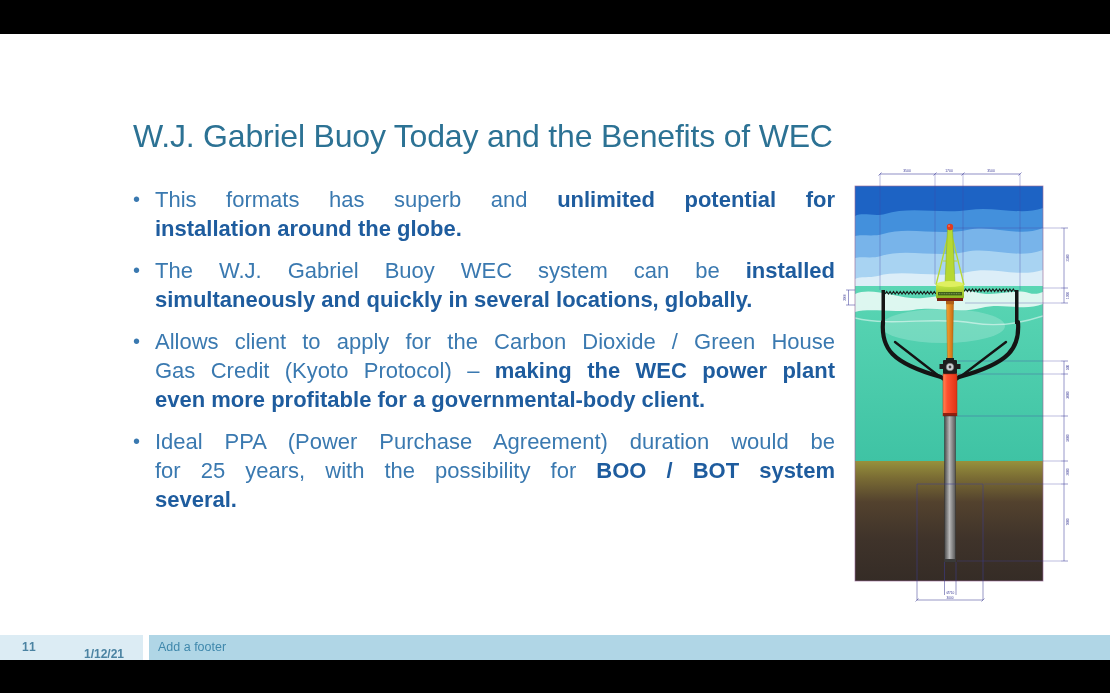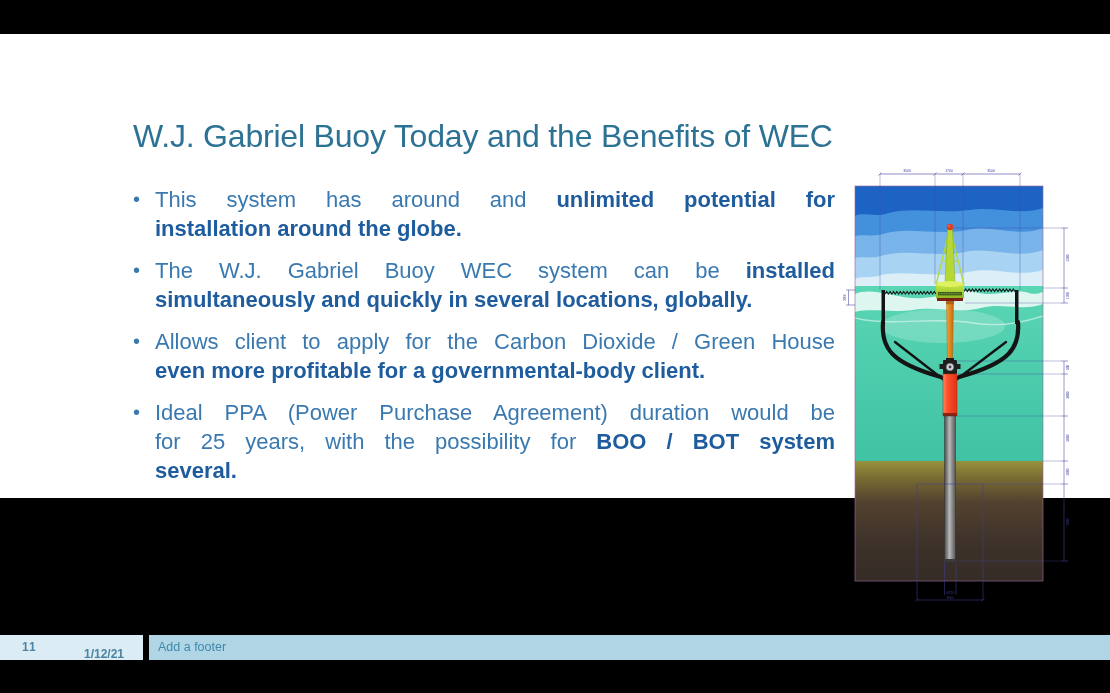--- a/index.html
+++ b/index.html
@@ -1,21 +1,21 @@
 <!DOCTYPE html>
 <html style="--title: #2c7294; --body: #3a79b0; --body_bold: #1e5c9e; --footer_bg_left: #dcecf4; --footer_bg_main: #b0d6e6; --footer_text: #3f88ac; --footer_meta: #4b83a2;"><head>
 <meta charset="utf-8">
 <style>
   * { margin:0; padding:0; box-sizing:border-box; }
   body { background:#000; font-family:"Liberation Sans", sans-serif; }
   .viewport { position:relative; width:1110px; height:693px; background:#000; overflow:hidden; }
   .letterbox { position:absolute; left:0; width:1110px; background:#000; }
   .letterbox.top { top:0; height:34px; }
   .letterbox.bottom { top:660px; height:33px; }
-  .slide { position:absolute; top:34px; left:0; width:1110px; height:464px; background:#ffffff; }
+  .slide { position:absolute; top:34px; left:0; width:1110px; height:626px; background:#ffffff; }
 
   .slide-title {
     position:absolute; left:133px; top:84px; width:720px;
     font-size:32px; font-weight:400; letter-spacing:-0.2px;
     color:var(--title, #2c7294);
   }
 
   .bullet-list { position:absolute; left:133px; top:151px; width:702px; }
   .bullet-item { display:flex; margin-bottom:13px; }
   .bullet-marker {
@@ -64,35 +64,36 @@
   <div class="letterbox top"></div>
 
   <div class="slide">
 
     <div class="slide-title">W.J. Gabriel Buoy Today and the Benefits of WEC</div>
 
     <div class="bullet-list">
         <div class="bullet-item">
           <span class="bullet-marker">•</span>
           <div class="bullet-body">
-            <div class="bullet-line just"><span>This system has around and </span><span class="bold">unlimited potential for</span></div>
+            <div class="bullet-line just"><span>This formats has superb and </span><span class="bold">unlimited potential for</span></div>
             <div class="bullet-line"><span class="bold">installation around the globe.</span></div>
           </div>
         </div>
         <div class="bullet-item">
           <span class="bullet-marker">•</span>
           <div class="bullet-body">
             <div class="bullet-line just"><span>The W.J. Gabriel Buoy WEC system can be </span><span class="bold">installed</span></div>
             <div class="bullet-line"><span class="bold">simultaneously and quickly in several locations, globally.</span></div>
           </div>
         </div>
         <div class="bullet-item">
           <span class="bullet-marker">•</span>
           <div class="bullet-body">
             <div class="bullet-line just"><span>Allows client to apply for the Carbon Dioxide / Green House</span></div>
+            <div class="bullet-line just"><span>Gas Credit (Kyoto Protocol) – </span><span class="bold">making the WEC power plant</span></div>
             <div class="bullet-line"><span class="bold">even more profitable for a governmental-body client.</span></div>
           </div>
         </div>
         <div class="bullet-item">
           <span class="bullet-marker">•</span>
           <div class="bullet-body">
             <div class="bullet-line just"><span>Ideal PPA (Power Purchase Agreement) duration would be</span></div>
             <div class="bullet-line just"><span>for 25 years, with the possibility for </span><span class="bold">BOO / BOT system</span></div>
             <div class="bullet-line"><span class="bold">several.</span></div>
           </div>

